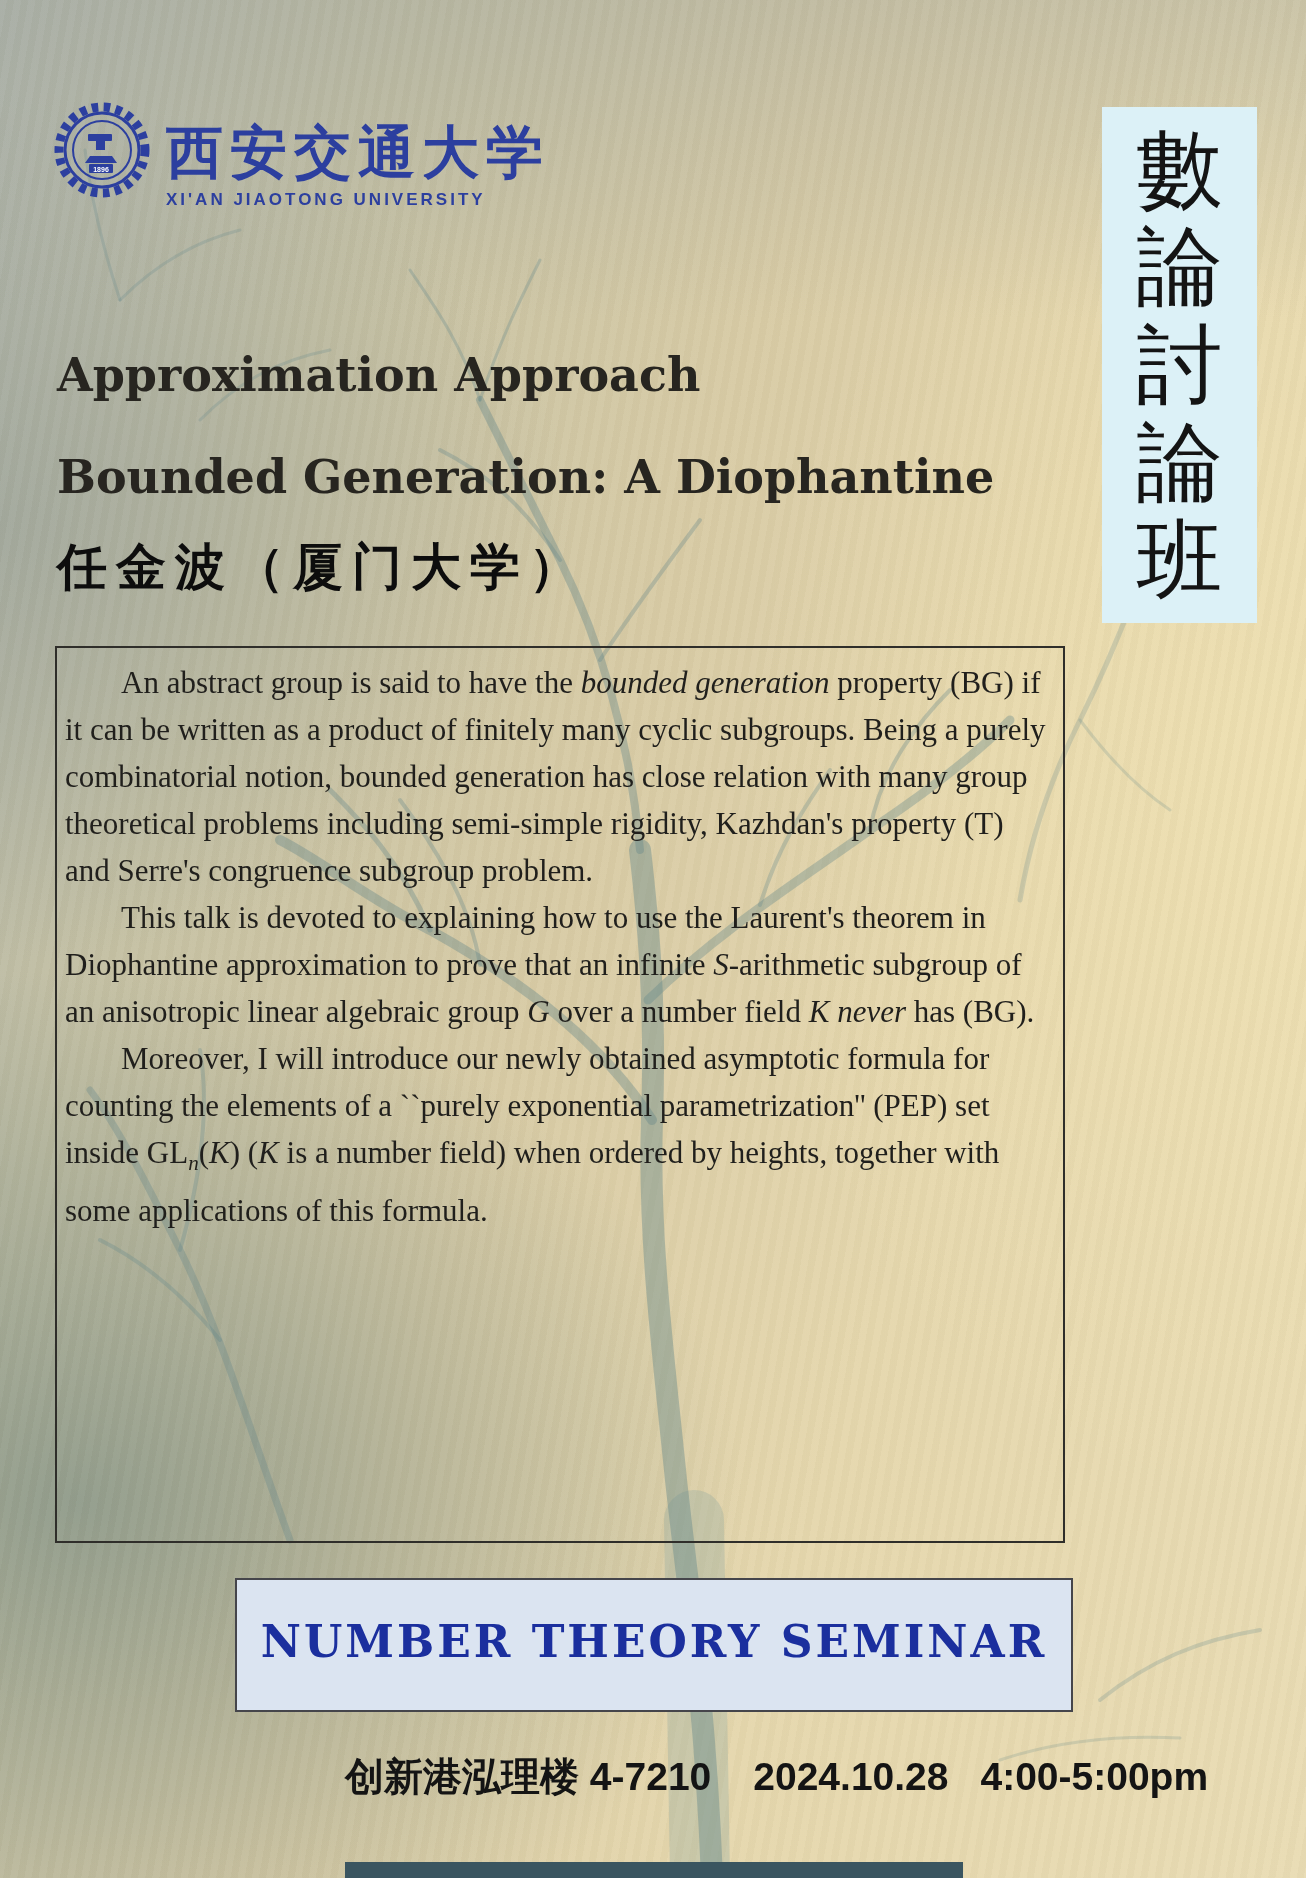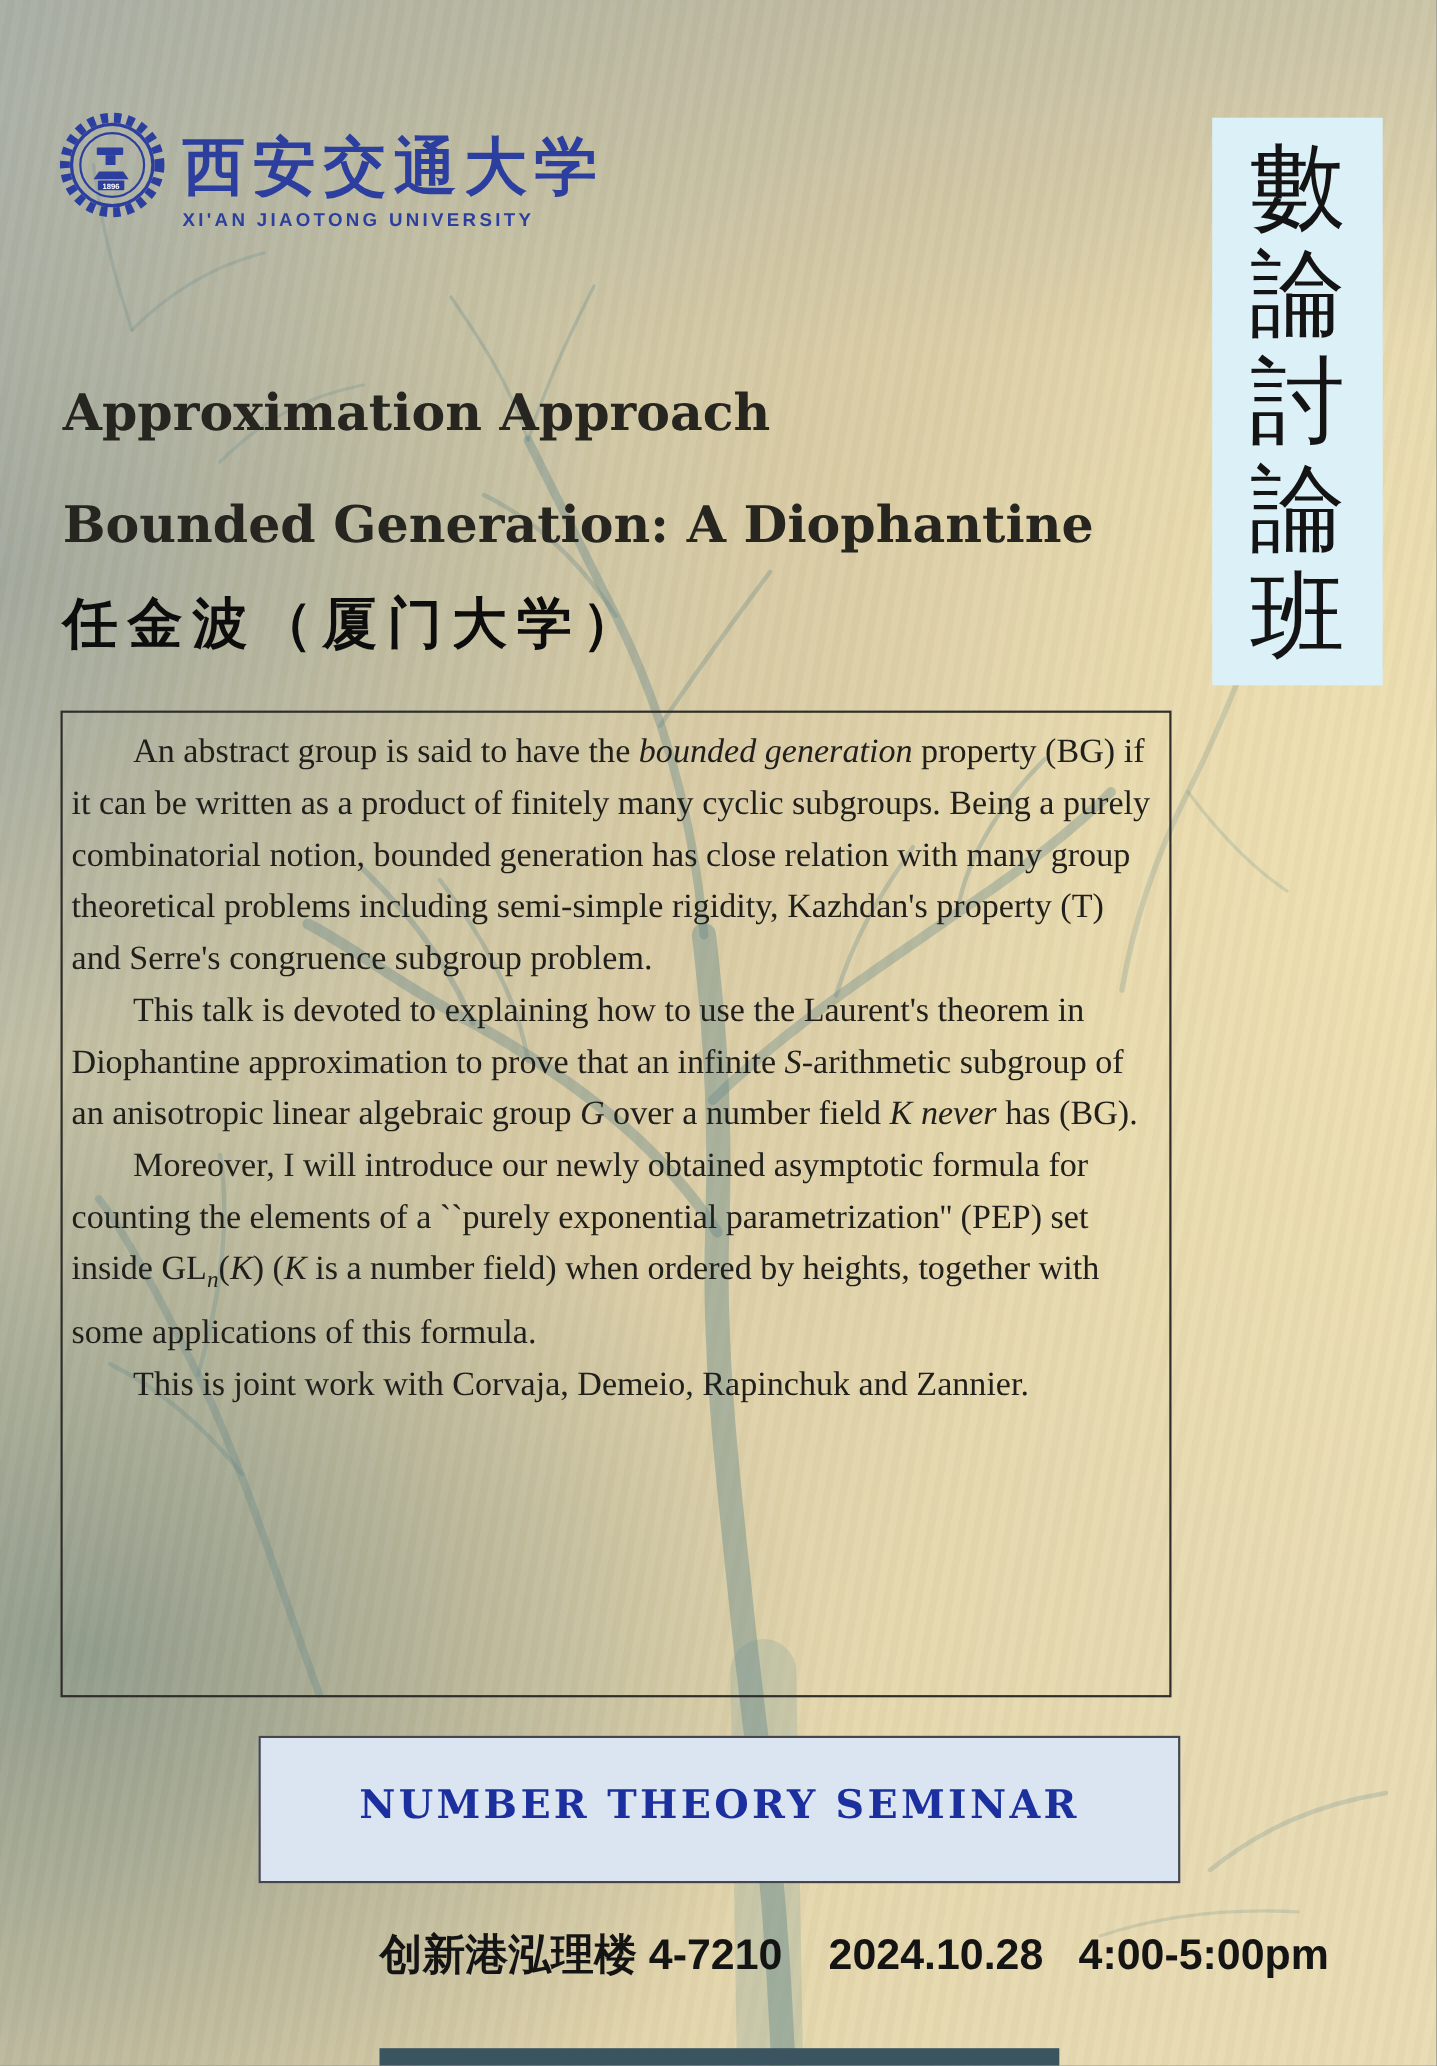--- a/index.html
+++ b/index.html
@@ -65,21 +65,21 @@
   .abstract-text { font-size:31px; line-height:47px; color:#201f1c; }
   .abstract-text p { margin:0; text-indent:56px; }
   .abstract-text sub { font-size:0.68em; }
   
   .seminar-box {
     position:absolute; left:235px; top:1578px; width:838px; height:134px;
     background:#dbe4f1; border:2px solid #45454b; box-sizing:border-box;
     display:flex; align-items:center; justify-content:center;
   }
   .seminar-box .seminar-label {
-    font-family:"DejaVu Serif", serif; font-weight:bold; font-size:36px;
+    font-family:"DejaVu Serif", serif; font-weight:bold; font-size:44px;
     letter-spacing:3px; color:#1b2f9e; margin-top:-8px;
   }
   
   .footer-line {
     position:absolute; left:345px; top:1750px; display:flex; align-items:baseline;
     font-family:"Liberation Sans", sans-serif; font-weight:bold; font-size:39px; color:#141414;
   }
   .footer-line .loc { margin-right:42px; }
   .footer-line .date { margin-right:32px; }
   .bottom-bar {
@@ -156,21 +156,20 @@
     <span class="line">Approximation Approach</span>
     <span class="line">Bounded Generation: A Diophantine</span>
   </div>
   <div class="speaker">任金波（厦门大学）</div>
 
   <div class="abstract-box">
     <div class="abstract-text">
         <p><span>An abstract group is said to have the </span><span style="font-style: italic;">bounded generation</span><span> property (BG) if it can be written as a product of finitely many cyclic subgroups. Being a purely combinatorial notion, bounded generation has close relation with many group theoretical problems including semi-simple rigidity, Kazhdan's property (T) and Serre's congruence subgroup problem.</span></p>
         <p><span>This talk is devoted to explaining how to use the Laurent's theorem in Diophantine approximation to prove that an infinite </span><span style="font-style: italic;">S</span><span>-arithmetic subgroup of an anisotropic linear algebraic group </span><span style="font-style: italic;">G</span><span> over a number field </span><span style="font-style: italic;">K never</span><span> has (BG).</span></p>
         <p><span>Moreover, I will introduce our newly obtained asymptotic formula for counting the elements of a ``purely exponential parametrization'' (PEP) set inside GL</span><sub style="font-style: italic;">n</sub><span>(</span><span style="font-style: italic;">K</span><span>) (</span><span style="font-style: italic;">K</span><span> is a number field) when ordered by heights, together with some applications of this formula.</span></p>
-        <p><span>This is joint work with Corvaja, Demeio, Rapinchuk and Zannier.</span></p>
       </div>
   </div>
 
   <div class="seminar-box">
     <div class="seminar-label">NUMBER THEORY SEMINAR</div>
   </div>
 
   <div class="footer-line">
     <span class="loc">创新港泓理楼 4-7210</span>
     <span class="date">2024.10.28</span>

